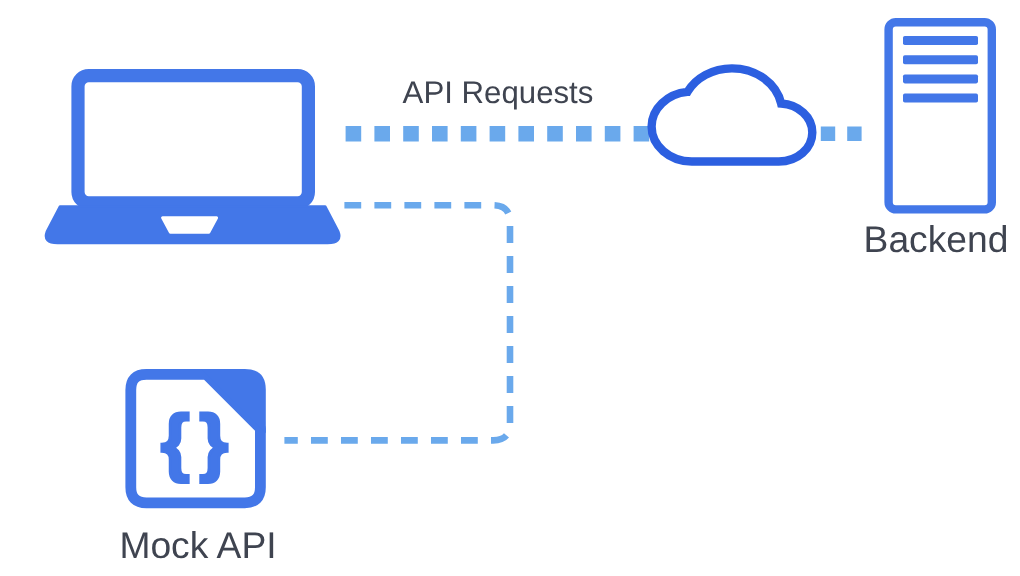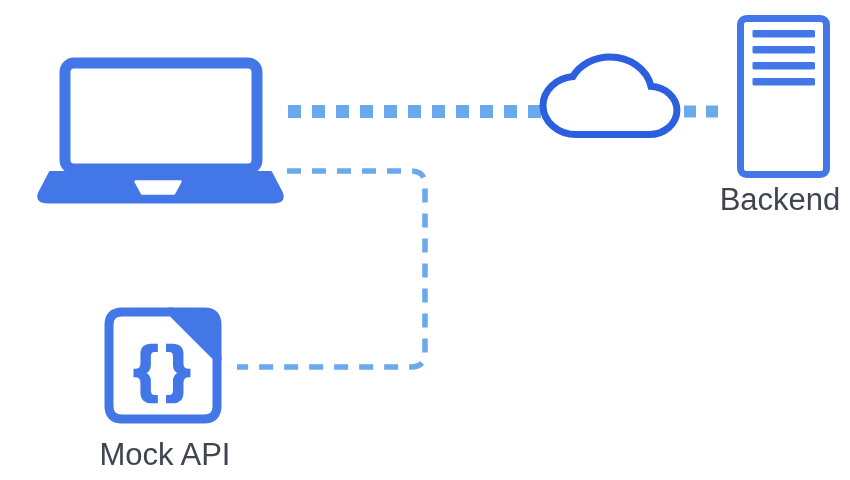--- a/index.html
+++ b/index.html
@@ -77,17 +77,18 @@
     </g>
 
     <g>
       <path class="stroke-primary" stroke-width="9" stroke-linejoin="round" d="M172 312 H122 Q109 312 109 325 V406 Q109 419 122 419 H204 Q217 419 217 406 V357 Z"></path>
       <path class="fill-primary" d="M168 307.5 H204 Q221.5 307.5 221.5 325 V361 Z"></path>
       <text class="braces" x="166" y="389" text-anchor="middle">{}</text>
     </g>
   </svg>
 
 
+  <div class="label label-api-requests">API Requests</div>
 
   <div class="label label-backend">Backend</div>
 
   <div class="label label-mock-api">Mock API</div>
 </div>
 
 </body></html>

